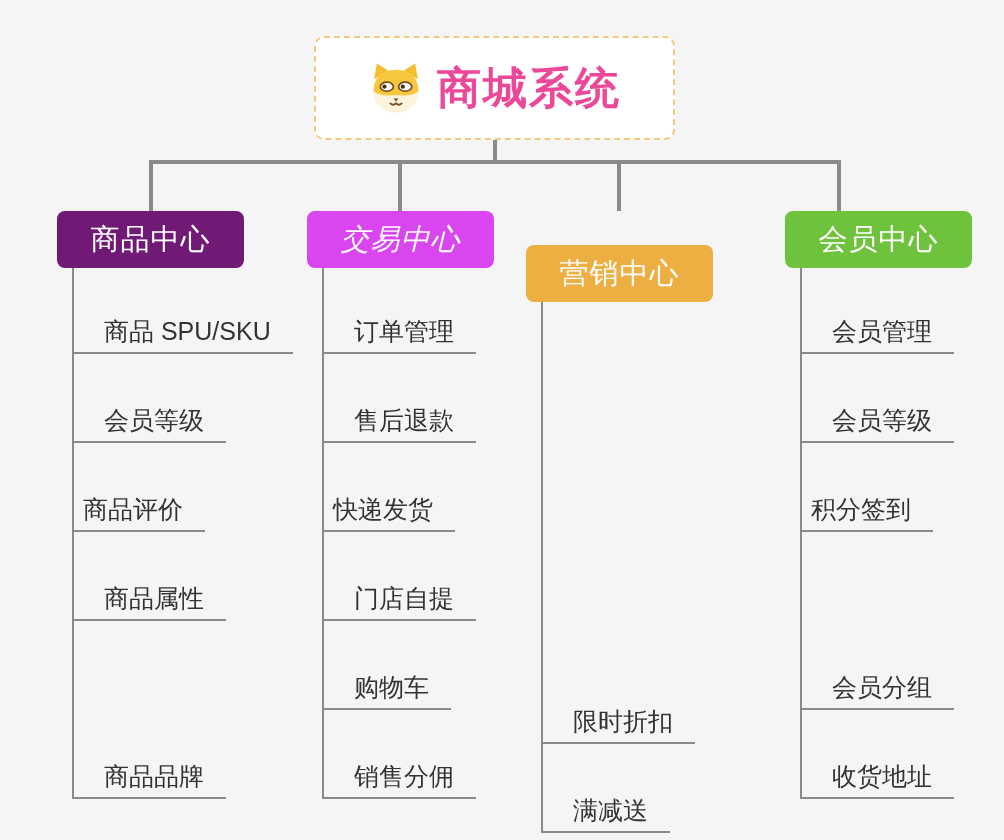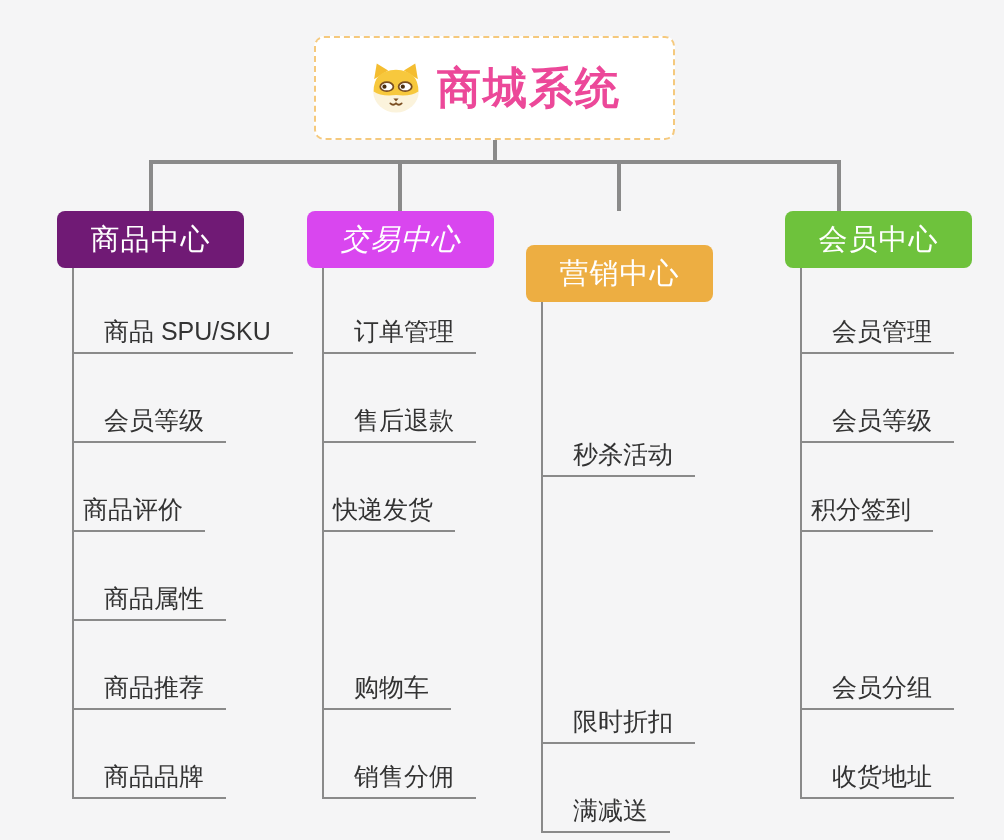--- a/index.html
+++ b/index.html
@@ -94,42 +94,41 @@
 
   <div class="branch branch-0">
     <div class="branch-header" style="background: #701a75;">
       <span>商品中心</span>
     </div>
     <div class="branch-spine"></div>
     <div class="child-label ct-0">商品 SPU/SKU</div>
     <div class="child-label ct-1">会员等级</div>
     <div class="child-label ct-2">商品评价</div>
     <div class="child-label ct-3">商品属性</div>
-    <div class="child-label ct-4">商品推荐</div>
     <div class="child-label ct-5">商品品牌</div>
   </div>
 
   <div class="branch branch-1">
     <div class="branch-header" style="background: #d946ef; font-style: italic;">
       <span>交易中心</span>
     </div>
     <div class="branch-spine"></div>
     <div class="child-label ct-0">订单管理</div>
     <div class="child-label ct-1">售后退款</div>
     <div class="child-label ct-2">快递发货</div>
+    <div class="child-label ct-3">门店自提</div>
     <div class="child-label ct-4">购物车</div>
     <div class="child-label ct-5">销售分佣</div>
   </div>
 
   <div class="branch branch-2">
     <div class="branch-header" style="background: rgb(237, 174, 66);">
       <span>营销中心</span>
     </div>
     <div class="branch-spine"></div>
-    <div class="child-label ct-1">秒杀活动</div>
     <div class="child-label ct-4">限时折扣</div>
     <div class="child-label ct-5">满减送</div>
   </div>
 
   <div class="branch branch-3">
     <div class="branch-header" style="background: rgb(110, 194, 60);">
       <span>会员中心</span>
     </div>
     <div class="branch-spine"></div>
     <div class="child-label ct-0">会员管理</div>

